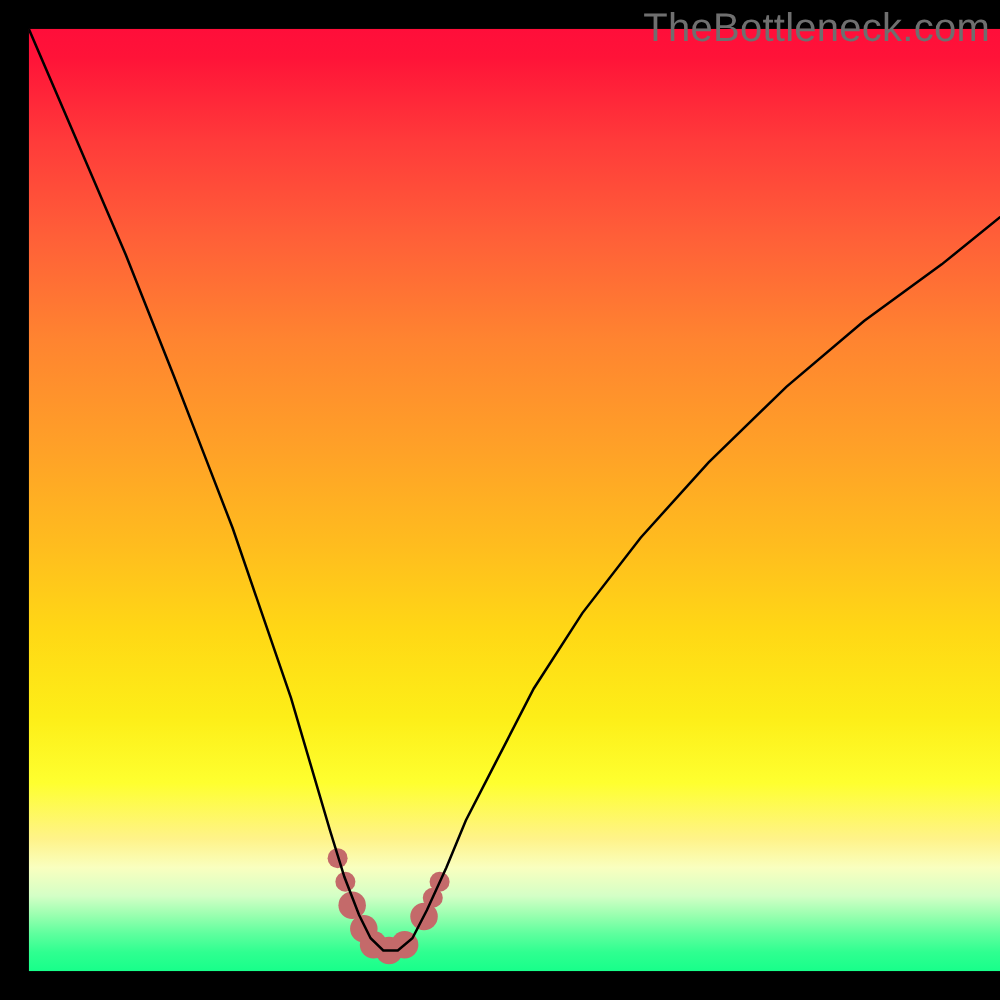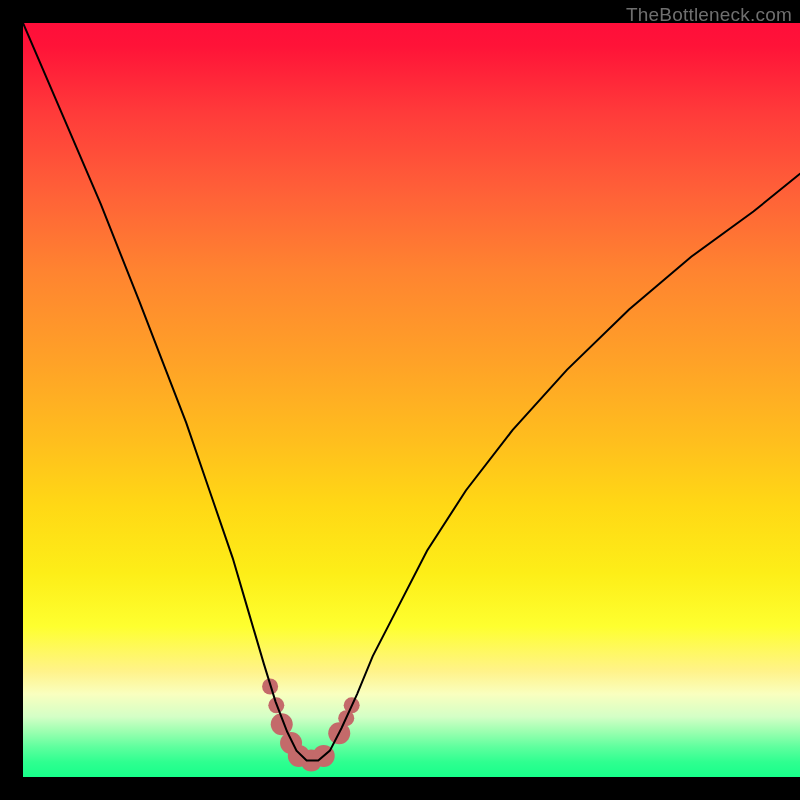--- a/index.html
+++ b/index.html
@@ -14,21 +14,21 @@
     width: 800px;
     height: 800px;
     background: #000000;
     position: relative;
   }
   .watermark {
     position: absolute;
     top: 4px;
     right: 8px;
     color: #6f6f6f;
-    font-size: 19px;
+    font-size: 32px;
     font-weight: 400;
     letter-spacing: 0.2px;
     z-index: 3;
   }
   .gradient-wrap {
     position: absolute;
     left: 23px;
     top: 23px;
     right: 0;
     bottom: 23px;

